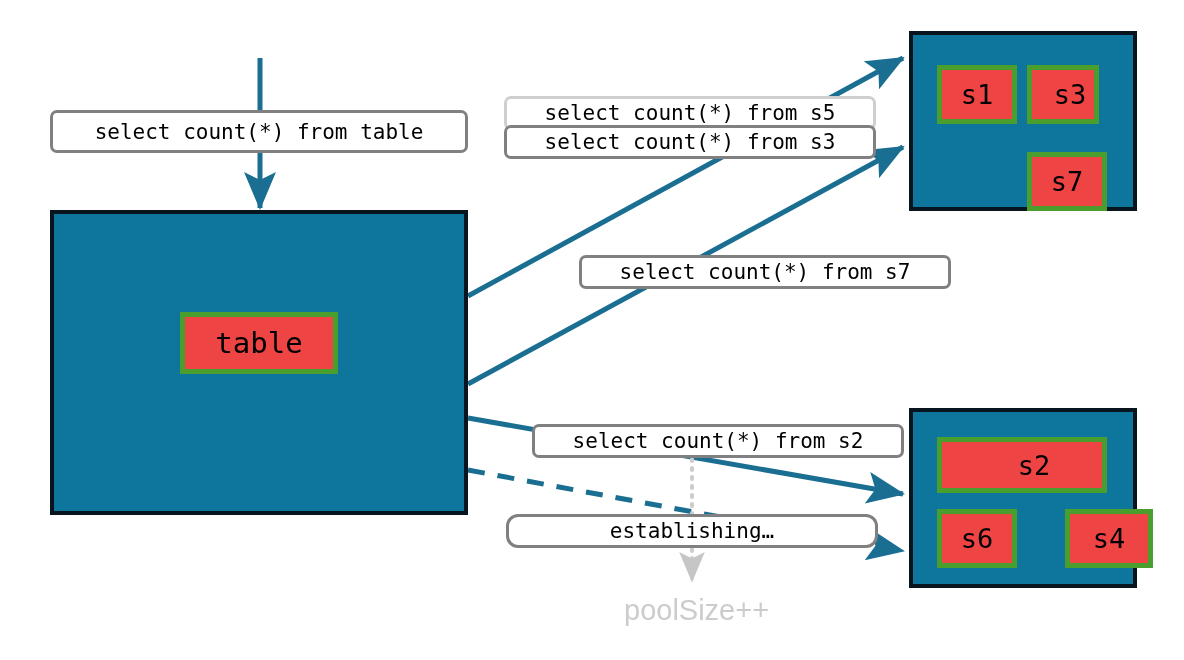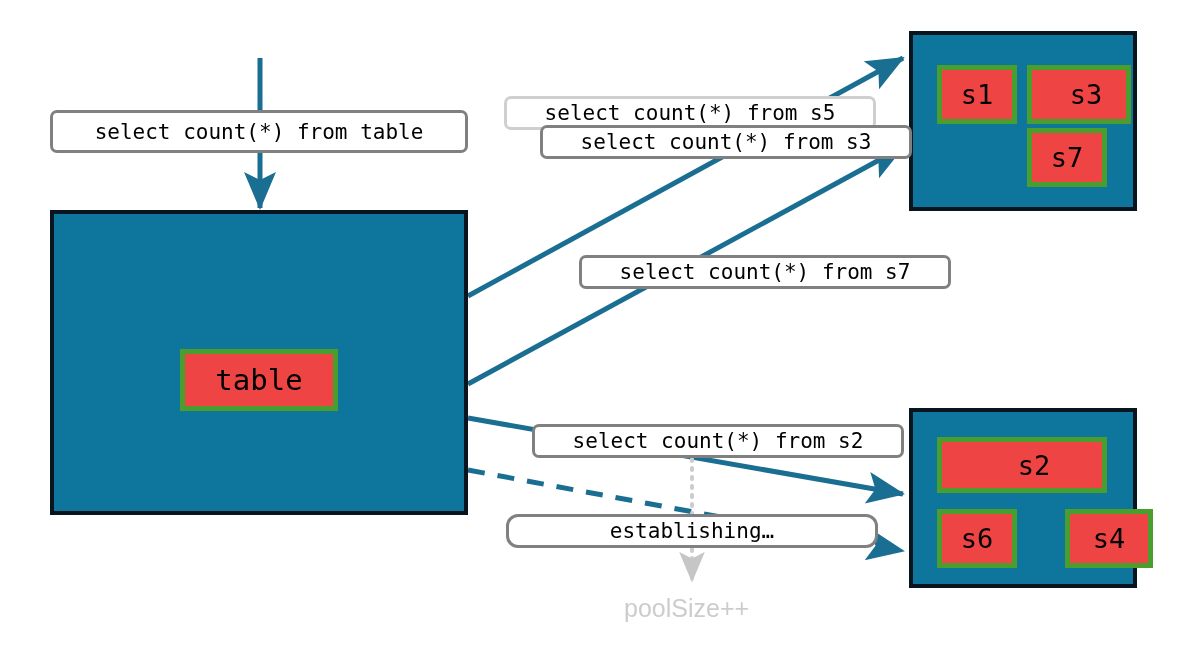--- a/index.html
+++ b/index.html
@@ -68,21 +68,21 @@
   .qlabel.ghost {
     border-color: #cfcfcf;
     z-index: 3;
   }
   .qlabel.front { z-index: 4; }
 
   
   .poolsize {
     position: absolute;
     font-family: "Liberation Sans", sans-serif;
-    font-size: 25px;
+    font-size: 29px;
     color: #cccccc;
     white-space: nowrap;
   }
   .poolsize .squiggle {
     position: absolute;
     left: 0;
     right: 0;
     bottom: -4px;
     height: 5px;
     overflow: hidden;
@@ -111,39 +111,39 @@
 
     <line x1="468" y1="418" x2="903" y2="494" stroke="#1A6E91" stroke-width="5" marker-end="url(#arrowTeal)"></line>
 
     <line x1="468" y1="470" x2="903" y2="551" stroke="#1A6E91" stroke-width="5" stroke-dasharray="17 13" marker-end="url(#arrowTeal)"></line>
 
     <line x1="692" y1="450" x2="692" y2="578" stroke="#CCCCCC" stroke-width="4" stroke-dasharray="2 7" stroke-linecap="round" marker-end="url(#arrowGray)"></line>
   </svg>
 
   <div class="teal-box" style="left:50px; top:210px; width:418px; height:305px;">
   </div>
-  <div class="shard shard-lg" style="left:180px; top:312px; width:158px; height:62px; font-size:29px;margin-top:37px;">table</div>
+  <div class="shard shard-lg" style="left:180px; top:312px; width:158px; height:62px; font-size:29px;">table</div>
 
   <div class="teal-box" style="left:909px; top:31px; width:228px; height:180px;">
   </div>
   <div class="shard shard-sm" style="left:937px; top:65px; width:80px; height:59px;">s1</div>
-  <div class="shard shard-sm" style="left:1027px; top:65px; width:104px; height:59px;padding-left:14px;">s3</div>
-  <div class="shard shard-sm" style="left:1027px; top:128px; width:80px; height:59px;">s7</div>
+  <div class="shard shard-sm" style="left:1027px; top:65px; width:72px; height:59px;padding-left:14px;">s3</div>
+  <div class="shard shard-sm" style="left:1027px; top:152px; width:80px; height:59px;">s7</div>
 
   <div class="teal-box" style="left:909px; top:408px; width:228px; height:180px;">
   </div>
   <div class="shard shard-sm" style="left:937px; top:437px; width:170px; height:56px;padding-left:24px;">s2</div>
   <div class="shard shard-sm" style="left:937px; top:509px; width:80px; height:59px;">s6</div>
   <div class="shard shard-sm" style="left:1065px; top:509px; width:88px; height:59px;">s4</div>
 
   <div class="qlabel front" style="left:50px; top:110px; width:418px; height:43px;">select count(*) from table</div>
 
   <div class="qlabel ghost" style="left:504px; top:96px; width:372px; height:34px;">select count(*) from s5</div>
 
-  <div class="qlabel front" style="left:504px; top:125px; width:372px; height:34px;margin-left:36px;">select count(*) from s3</div>
+  <div class="qlabel front" style="left:504px; top:125px; width:372px; height:34px;">select count(*) from s3</div>
 
   <div class="qlabel front" style="left:579px; top:255px; width:372px; height:34px;border-radius:7px;">select count(*) from s7</div>
 
   <div class="qlabel front" style="left:504px; top:424px; width:372px; height:34px;margin-left:28px;">select count(*) from s2</div>
 
   <div class="qlabel front" style="left:506px; top:514px; width:372px; height:34px;border-radius:12px;">establishing…</div>
 
   <div class="poolsize" style="left:624px; top:594px;">
     <span>poolSize++</span>
     <span class="squiggle">

